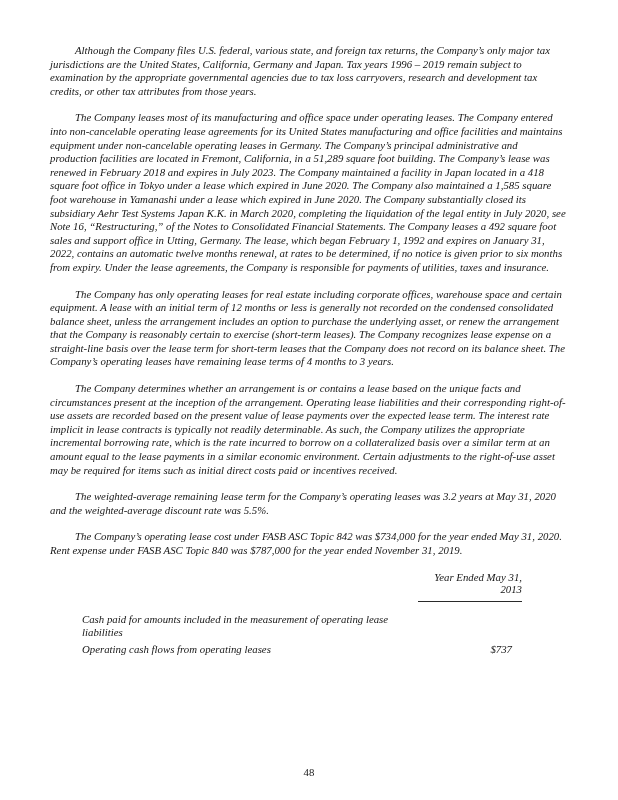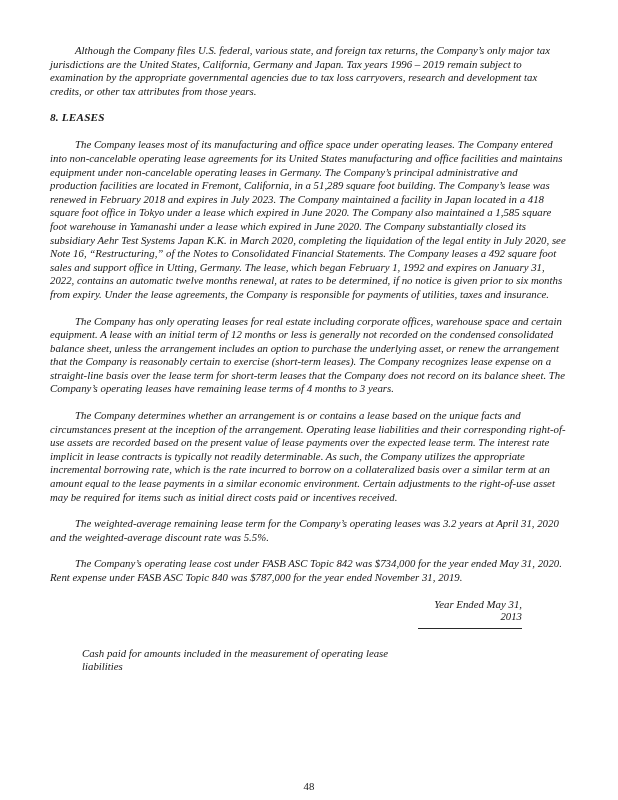--- a/index.html
+++ b/index.html
@@ -49,77 +49,80 @@
   .fin-col-rule {
     border-bottom: 1px solid #2a2a2a;
     margin-top: 6px;
   }
   .fin-row {
     display: flex;
     align-items: baseline;
     margin-top: 4px;
   }
   .fin-row.first {
-    margin-top: 18px;
+    margin-top: 11px;
     align-items: flex-end;
   }
   .fin-row-label {
     flex: 1;
     padding-left: 32px;
   }
   .fin-row-value {
     width: 104px;
     margin-right: 44px;
     text-align: right;
     padding-right: 10px;
     box-sizing: border-box;
     white-space: nowrap;
   }
   .page-number {
     position: absolute;
-    bottom: 8px;
+    bottom: 22px;
     left: 0;
     right: 0;
     text-align: center;
     font-size: 10.8px;
   }
 </style>
 </head>
 <body>
 
 <div class="page">
 
   <p class="body-text">Although the Company files U.S. federal, various state, and foreign tax returns, the Company’s only major tax jurisdictions are the United States, California, Germany and Japan.  Tax years 1996 – 2019 remain subject to examination by the appropriate governmental agencies due to tax loss carryovers, research and development tax credits, or other tax attributes from those years.</p>
 
-  <div class="section-heading">8. LEASES</div>
 
   <p class="body-text">The Company leases most of its manufacturing and office space under operating leases.  The Company entered into non-cancelable operating lease agreements for its United States manufacturing and office facilities and maintains equipment under non-cancelable operating leases in Germany.  The Company’s principal administrative and production facilities are located in Fremont, California, in a 51,289 square foot building.  The Company’s lease was renewed in February 2018 and expires in July 2023.  The Company maintained a facility in Japan located in a 418 square foot office in Tokyo under a lease which expired in June 2020.  The Company also maintained a 1,585 square foot warehouse in Yamanashi under a lease which expired in June 2020.  The Company substantially closed its subsidiary Aehr Test Systems Japan K.K. in March 2020, completing the liquidation of the legal entity in July 2020, see Note 16, “Restructuring,” of the Notes to Consolidated Financial Statements.  The Company leases a 492 square foot sales and support office in Utting, Germany.  The lease, which began February 1, 1992 and expires on January 31, 2022, contains an automatic twelve months renewal, at rates to be determined, if no notice is given prior to six months from expiry. Under the lease agreements, the Company is responsible for payments of utilities, taxes and insurance.</p>
 
   <p class="body-text">The Company has only operating leases for real estate including corporate offices, warehouse space and certain equipment. A lease with an initial term of 12 months or less is generally not recorded on the condensed consolidated balance sheet, unless the arrangement includes an option to purchase the underlying asset, or renew the arrangement that the Company is reasonably certain to exercise (short-term leases). The Company recognizes lease expense on a straight-line basis over the lease term for short-term leases that the Company does not record on its balance sheet. The Company’s operating leases have remaining lease terms of 4 months to 3 years.</p>
 
   <p class="body-text">The Company determines whether an arrangement is or contains a lease based on the unique facts and circumstances present at the inception of the arrangement. Operating lease liabilities and their corresponding right-of-use assets are recorded based on the present value of lease payments over the expected lease term. The interest rate implicit in lease contracts is typically not readily determinable.  As such, the Company utilizes the appropriate incremental borrowing rate, which is the rate incurred to borrow on a collateralized basis over a similar term at an amount equal to the lease payments in a similar economic environment. Certain adjustments to the right-of-use asset may be required for items such as initial direct costs paid or incentives received.</p>
 
-  <p class="body-text">The weighted-average remaining lease term for the Company’s operating leases was 3.2 years at April 31, 2020 and the weighted-average discount rate was 5.5%.</p>
+  <p class="body-text">The weighted-average remaining lease term for the Company’s operating leases was 3.2 years at May 31, 2020 and the weighted-average discount rate was 5.5%.</p>
 
   <p class="body-text">The Company’s operating lease cost under FASB ASC Topic 842 was $734,000 for the year ended May 31, 2020. Rent expense under FASB ASC Topic 840 was $787,000 for the year ended November 31, 2019.</p>
 
 
   <div class="fin-table">
 
     <div class="fin-head">
       <div class="fin-col">
         <div>Year Ended May 31,</div>
         <div>2013</div>
         <div class="fin-col-rule"></div>
       </div>
     </div>
 
     <div class="fin-row first">
       <div class="fin-row-label">Cash paid for amounts included in the measurement of operating lease liabilities</div>
       <div class="fin-row-value"></div>
     </div>
 
+    <div class="fin-row">
+      <div class="fin-row-label">Operating cash flows from operating leases</div>
+      <div class="fin-row-value">$737</div>
+    </div>
 
   </div>
 
 </div>
 
 <div class="page-number">48</div>
 
 </body></html>

